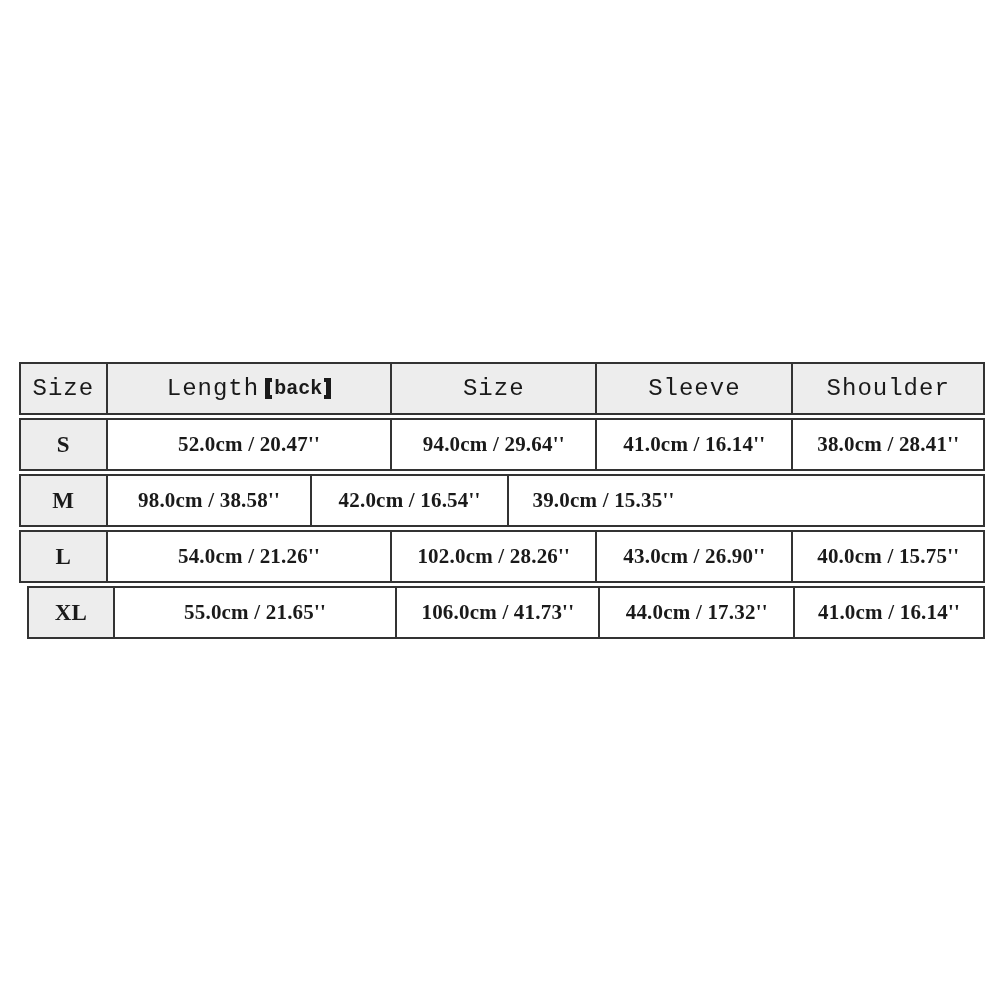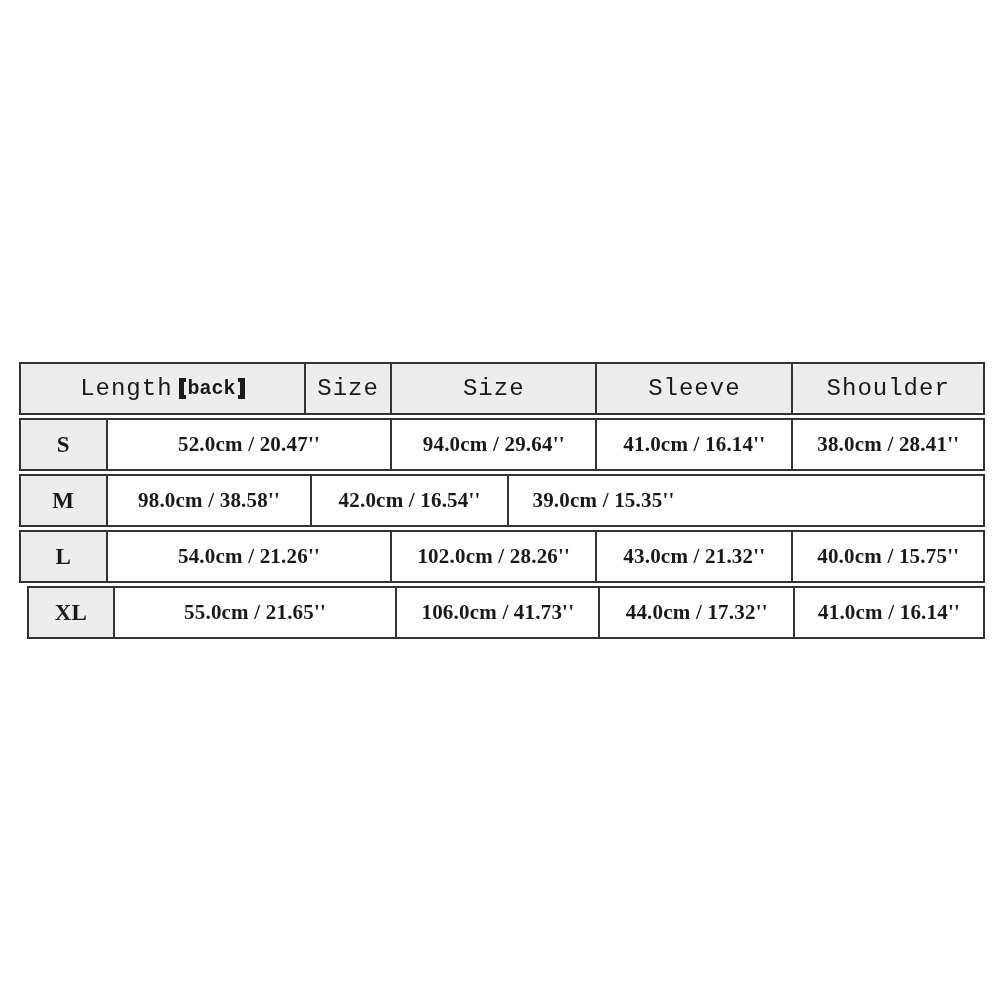--- a/index.html
+++ b/index.html
@@ -34,21 +34,21 @@
   .t-row:last-child { margin-bottom: 0; margin-left: 8px; }
   .cell {
     box-sizing: border-box;
     display: flex;
     align-items: center;
     justify-content: center;
     border-right: 2px solid #333333;
     overflow: hidden;
     white-space: nowrap;
   }
-  .cell:last-child { border-right: none; border-radius: 8px; }
+  .cell:last-child { border-right: none; }
   .c0 { width: 9.0%;  }
   .c1 { width: 29.6%; }
   .c2 { width: 21.3%; }
   .c3 { width: 20.4%; text-align: right; }
   .c4 { width: 19.7%; }
   .header-row .cell {
     background: #ededed;
     font-family: "Liberation Mono", monospace;
     font-size: 24px;
     letter-spacing: 1px;
@@ -96,30 +96,30 @@
     color: #1a1a1a;
   }
 </style>
 </head>
 <body>
 
 <div class="stage">
   <div class="size-table">
 
     <div class="t-row header-row">
+      <div class="cell c0">
+        <span>Size</span>
+      </div>
       <div class="cell c1">
         <span>Length</span>
         <span class="bracket-wrap">
           <span class="bracket-shape bracket-open"></span>
           <span class="bracket-text">back</span>
           <span class="bracket-shape bracket-close"></span>
         </span>
-      </div>
-      <div class="cell c0">
-        <span>Size</span>
       </div>
       <div class="cell c2">
         <span>Size</span>
       </div>
       <div class="cell c3">
         <span>Sleeve</span>
       </div>
       <div class="cell c4">
         <span>Shoulder</span>
       </div>
@@ -137,21 +137,21 @@
       <div class="cell c0">M</div>
       <div class="cell c2">98.0cm / 38.58''</div>
       <div class="cell c3">42.0cm / 16.54''</div>
       <div class="cell c4">39.0cm / 15.35''</div>
     </div>
 
     <div class="t-row data-row">
       <div class="cell c0">L</div>
       <div class="cell c1">54.0cm / 21.26''</div>
       <div class="cell c2">102.0cm / 28.26''</div>
-      <div class="cell c3">43.0cm / 21.32''</div>
+      <div class="cell c3">43.0cm / 26.90''</div>
       <div class="cell c4">40.0cm / 15.75''</div>
     </div>
 
     <div class="t-row data-row">
       <div class="cell c0">XL</div>
       <div class="cell c1">55.0cm / 21.65''</div>
       <div class="cell c2">106.0cm / 41.73''</div>
       <div class="cell c3">44.0cm / 17.32''</div>
       <div class="cell c4">41.0cm / 16.14''</div>
     </div>

